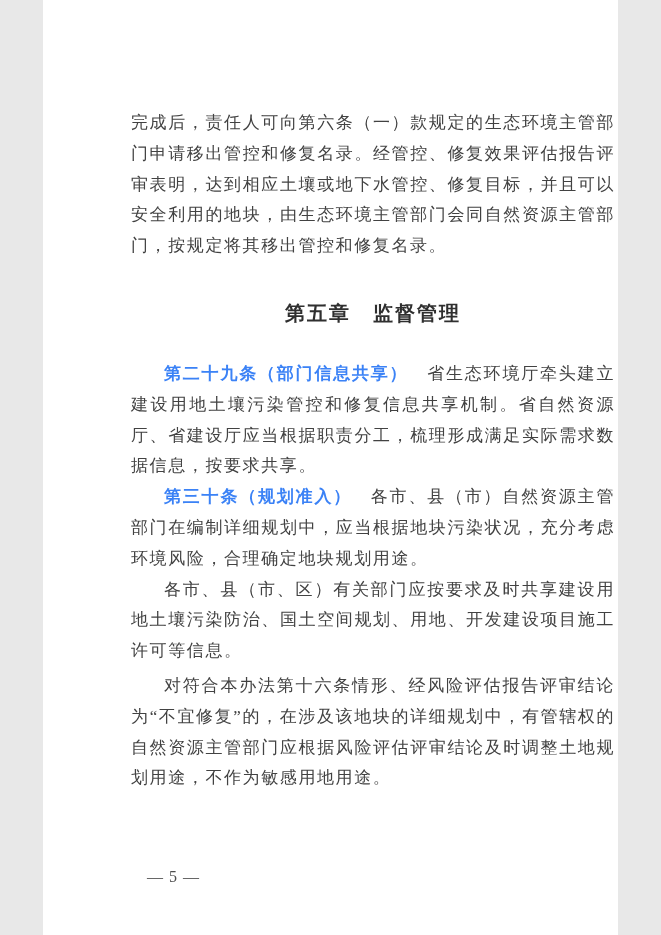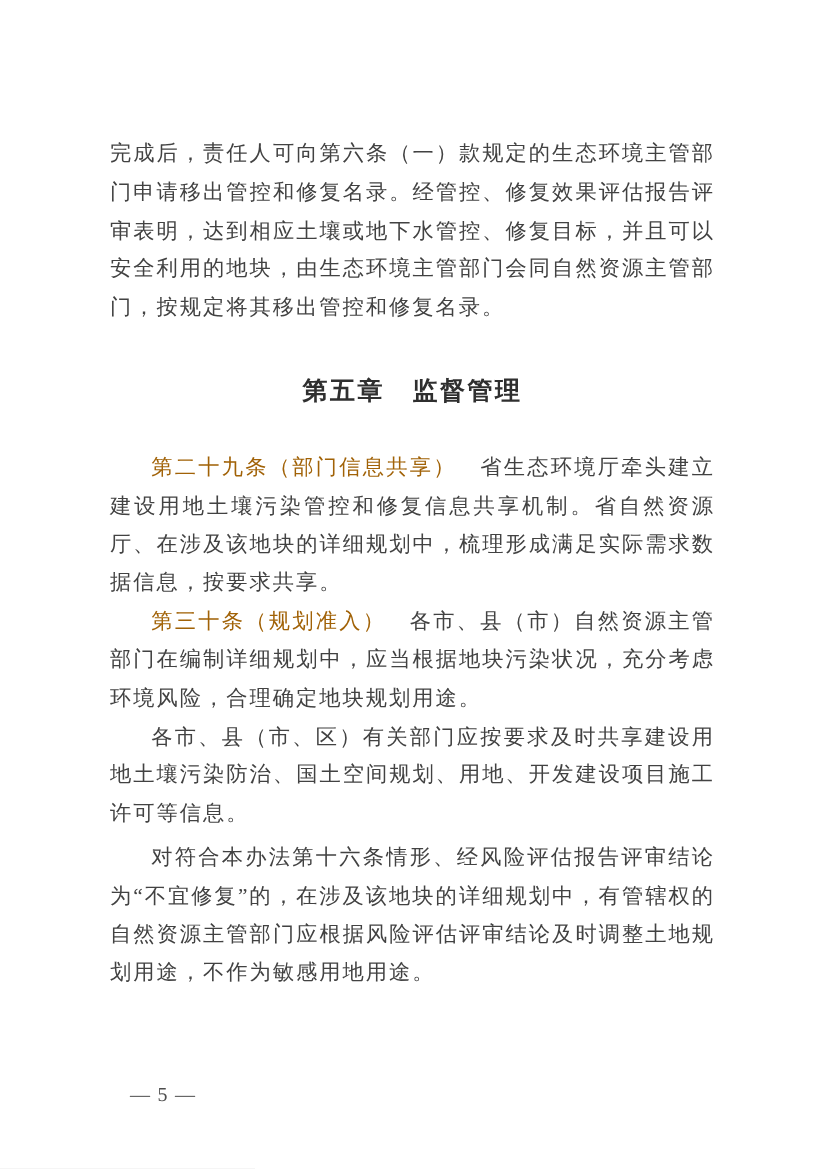--- a/index.html
+++ b/index.html
@@ -2,21 +2,21 @@
 <html><head>
 <meta charset="utf-8">
 <style>
   html, body {
     margin: 0;
     padding: 0;
     background: #e8e8e8;
   }
   .page {
     position: relative;
-    width: 661px;
+    width: 575px;
     height: 935px;
     margin: 0 auto;
     background: #ffffff;
     overflow: hidden;
     font-family: "Liberation Serif", "DejaVu Serif", serif;
   }
   .content {
     position: absolute;
     left: 88px;
     top: 108px;
@@ -31,22 +31,22 @@
     text-align: justify;
     text-justify: inter-character;
   }
   .indent {
     text-indent: 33px;
   }
   .last-para {
     margin-top: 4px;
   }
   .article-lead {
-    font-weight: normal;
-    color: #a16207;
+    font-weight: bold;
+    color: #3b82f6;
   }
   .chapter-heading {
     margin: 38px 0 33px 0;
     text-align: center;
     font-family: Liberation Sans, sans-serif;
     font-size: 20px;
     font-weight: bold;
     line-height: 26px;
     letter-spacing: 2px;
     color: #2f2f2f;
@@ -64,21 +64,21 @@
 </head>
 <body>
 
 <div class="page">
   <div class="content">
 
     <p class="body-text">完成后，责任人可向第六条（一）款规定的生态环境主管部门申请移出管控和修复名录。经管控、修复效果评估报告评审表明，达到相应土壤或地下水管控、修复目标，并且可以安全利用的地块，由生态环境主管部门会同自然资源主管部门，按规定将其移出管控和修复名录。</p>
 
     <h2 class="chapter-heading">第五章　监督管理</h2>
 
-    <p class="body-text indent"><span class="article-lead">第二十九条（部门信息共享）</span><span>　省生态环境厅牵头建立建设用地土壤污染管控和修复信息共享机制。省自然资源厅、在涉及该地块的详细规划中，梳理形成满足实际需求数据信息，按要求共享。</span></p>
+    <p class="body-text indent"><span class="article-lead">第二十九条（部门信息共享）</span><span>　省生态环境厅牵头建立建设用地土壤污染管控和修复信息共享机制。省自然资源厅、省建设厅应当根据职责分工，梳理形成满足实际需求数据信息，按要求共享。</span></p>
 
     <p class="body-text indent"><span class="article-lead">第三十条（规划准入）</span><span>　各市、县（市）自然资源主管部门在编制详细规划中，应当根据地块污染状况，充分考虑环境风险，合理确定地块规划用途。</span></p>
 
     <p class="body-text indent">各市、县（市、区）有关部门应按要求及时共享建设用地土壤污染防治、国土空间规划、用地、开发建设项目施工许可等信息。</p>
 
     <p class="body-text indent last-para">对符合本办法第十六条情形、经风险评估报告评审结论为“不宜修复”的，在涉及该地块的详细规划中，有管辖权的自然资源主管部门应根据风险评估评审结论及时调整土地规划用途，不作为敏感用地用途。</p>
 
   </div>
 
   <div class="footer">— 5 —</div>

